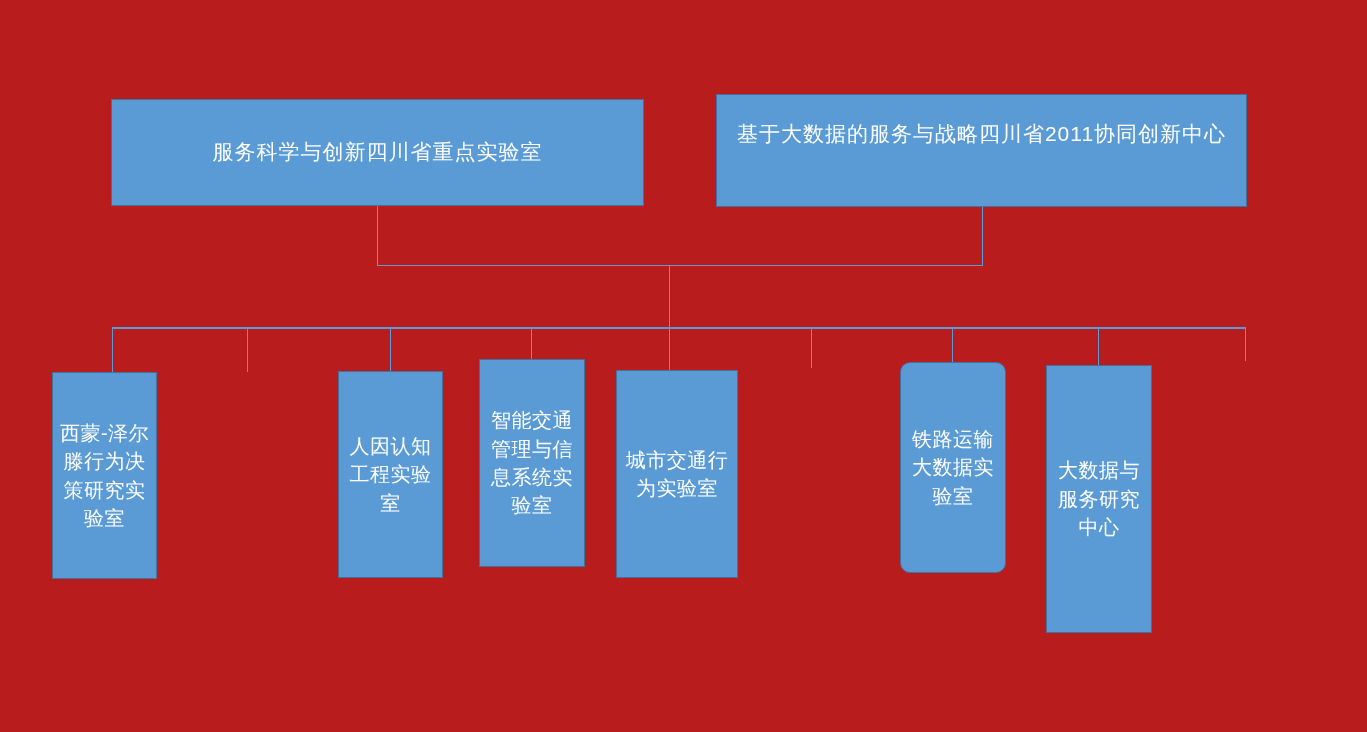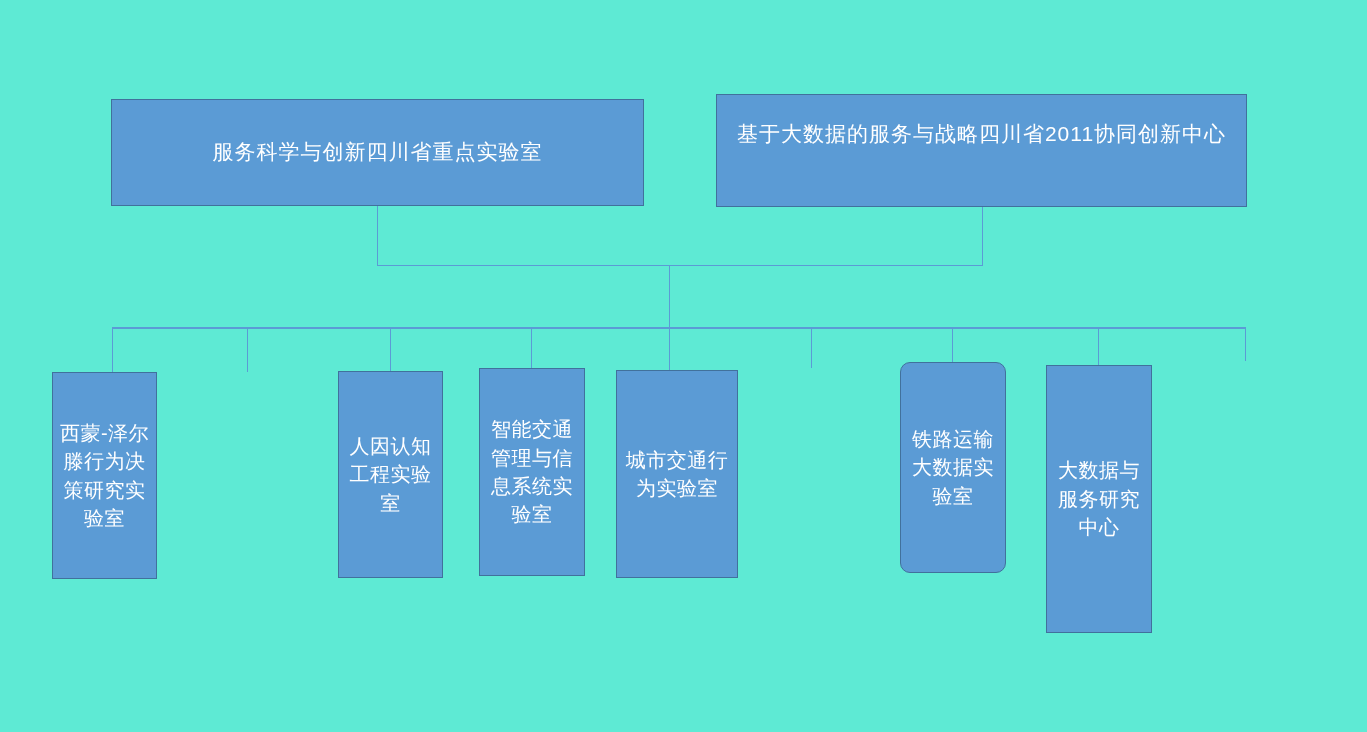--- a/index.html
+++ b/index.html
@@ -8,21 +8,21 @@
     padding: 0;
     background: #ffffff;
   }
   body {
     font-family: "Liberation Sans", "DejaVu Sans", sans-serif;
   }
   #canvas {
     position: relative;
     width: 1367px;
     height: 732px;
-    background: #5eead4;
+    background: #b91c1c;
     overflow: hidden;
   }
   .node {
     position: absolute;
     box-sizing: border-box;
     background: #5b9bd5;
     border: 1px solid #41719c;
     color: #ffffff;
     display: flex;
     align-items: center;
@@ -94,21 +94,21 @@
       <div class="conn v" style="position: absolute; left: 1098px; top: 327px; height: 38px;"></div>
       <div class="conn v" style="position: absolute; left: 1245px; top: 327px; height: 34px;"></div>
     </div>
 
   <div class="node leaf" style="left: 52px; top: 372px; width: 105px; height: 207px;">
     <span>西蒙-泽尔滕行为决策研究实验室</span>
   </div>
   <div class="node leaf" style="left: 338px; top: 371px; width: 105px; height: 207px;">
     <span>人因认知工程实验室</span>
   </div>
-  <div class="node leaf" style="left: 479px; top: 368px; width: 106px; height: 208px;">
+  <div class="node leaf" style="left: 479px; top: 359px; width: 106px; height: 208px;">
     <span>智能交通管理与信息系统实验室</span>
   </div>
   <div class="node leaf" style="left: 616px; top: 370px; width: 122px; height: 208px;">
     <span>城市交通行为实验室</span>
   </div>
   <div class="node leaf" style="left: 900px; top: 362px; width: 106px; height: 211px; border-radius: 10px;">
     <span>铁路运输大数据实验室</span>
   </div>
   <div class="node leaf" style="left: 1046px; top: 365px; width: 106px; height: 268px;">
     <span>大数据与服务研究中心</span>

